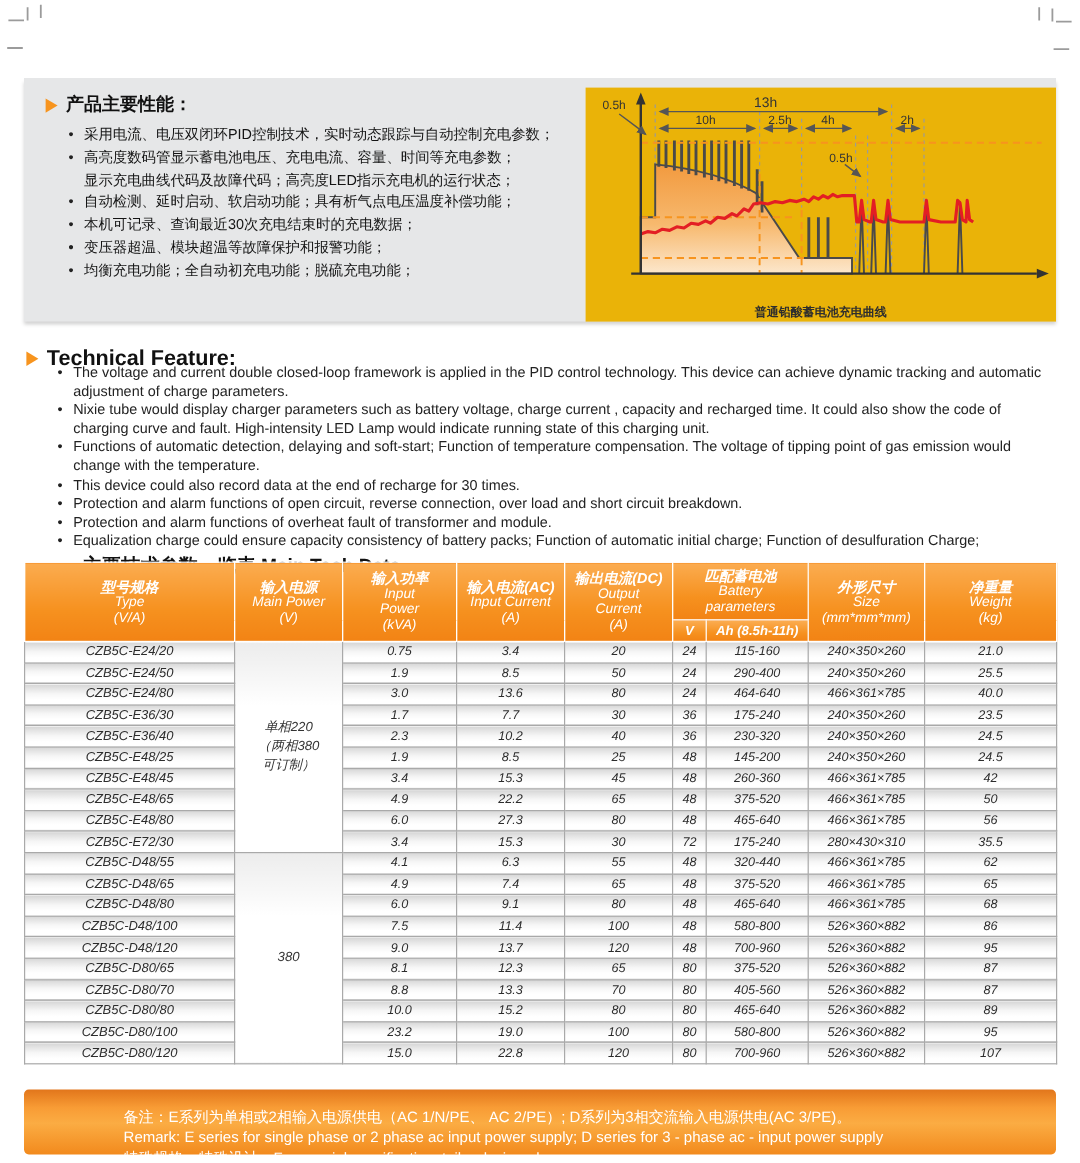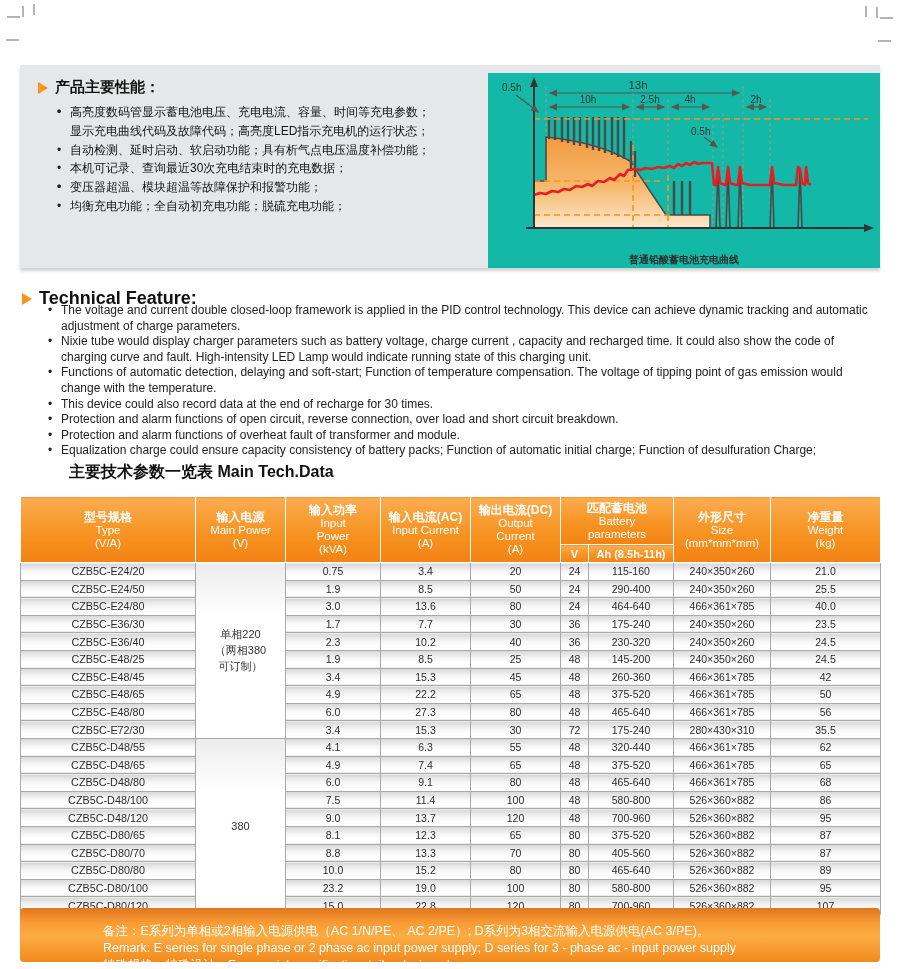--- a/index.html
+++ b/index.html
@@ -16,34 +16,34 @@
   .tri{width:0;height:0;border-left:10px solid #F7941E;border-top:6px solid transparent;border-bottom:6px solid transparent;display:inline-block;}
   .feat-head{left:18px;top:13px;}
   .feat-head h2{margin:0;font-size:15px;font-weight:700;color:#111;}
   ul.blist{list-style:none;margin:0;padding:0;}
   ul.blist li{position:relative;padding-left:13px;}
   ul.blist .blt{position:absolute;left:0;top:0;color:#222;}
   ul.blist .txt{white-space:pre-line;}
   #features-list{position:absolute;left:37px;top:38px;width:482px;font-size:12px;line-height:18.8px;font-weight:500;color:#141414;}
 
   
-  .chart-box{position:absolute;left:468px;top:8px;width:392px;height:195px;background:#14b8a6;}
+  .chart-box{position:absolute;left:468px;top:8px;width:392px;height:195px;background:#eab308;}
   .chart-caption{position:absolute;left:0;bottom:1px;width:100%;text-align:center;font-size:10px;font-weight:700;color:#2e2e2e;}
   .chart-box svg{display:block;}
   .dimlabel{font-size:10px;fill:#333;}
   .dimlabel.big{font-size:11.5px;}
 
   
   .tech-head{left:22px;top:288px;}
   .tech-head h2{margin:0;font-size:18px;font-weight:700;color:#111;}
   #tech-list{position:absolute;left:48px;top:303px;width:832px;font-size:12px;line-height:15.6px;color:#222;}
 
   
   .table-title{position:absolute;left:65px;top:458px;margin:4px;font-size:16px;font-weight:700;color:#111;}
-  table.spec{position:absolute;left:20px;top:496px;width:860px;border-collapse:collapse;table-layout:fixed;}
+  table.spec{position:absolute;left:20px;top:468px;width:860px;border-collapse:collapse;table-layout:fixed;font-style:italic;}
   table.spec th{background:linear-gradient(180deg,#FBAC50 0%,#F6911F 60%,#F28314 100%);color:#fff;border:1px solid #fff;padding:0;vertical-align:middle;}
   table.spec thead tr.hr1 th{height:47px;}
   table.spec thead tr.hr2 th{height:17px;font-size:11px;font-weight:700;}
   .h-zh{font-size:12px;font-weight:700;line-height:14px;}
   .h-en{font-size:11.5px;font-weight:400;line-height:13px;margin:0 auto;}
   .h-en.w52{max-width:52px;} .h-en.w62{max-width:62px;} .h-en.w80{max-width:80px;text-align:center;}
   table.spec td{border:1px solid #a9a9a9;padding:0;height:16.6px;text-align:center;font-size:10.5px;color:#2c2c2c;background:linear-gradient(180deg,#d6d6d6 0%,#f6f6f6 45%,#ffffff 75%);}
   table.spec td.model{font-size:10.8px;}
   table.spec td.power{white-space:pre-line;font-size:11px;line-height:16px;color:#333;background:linear-gradient(180deg,#ececec,#ffffff 30%);}
 
@@ -71,21 +71,21 @@
     <line x1="20" y1="16" x2="33" y2="16"></line>
       <line x1="18" y1="39" x2="31" y2="39"></line>
   </svg>
 
   <section class="panel-gray">
     <div class="sec-head feat-head">
       <span class="tri"></span>
       <h2>产品主要性能：</h2>
     </div>
     <ul class="blist" id="features-list">
-        <li><span class="blt">•</span></li>
+        <li><span class="blt">•</span><span class="txt">采用电流、电压双闭环PID控制技术，实时动态跟踪与自动控制充电参数；</span></li>
         <li><span class="blt">•</span><span class="txt">高亮度数码管显示蓄电池电压、充电电流、容量、时间等充电参数；
 显示充电曲线代码及故障代码；高亮度LED指示充电机的运行状态；</span></li>
         <li><span class="blt">•</span><span class="txt">自动检测、延时启动、软启动功能；具有析气点电压温度补偿功能；</span></li>
         <li><span class="blt">•</span><span class="txt">本机可记录、查询最近30次充电结束时的充电数据；</span></li>
         <li><span class="blt">•</span></li>
         <li><span class="blt">•</span><span class="txt">变压器超温、模块超温等故障保护和报警功能；</span></li>
         <li><span class="blt">•</span><span class="txt">均衡充电功能；全自动初充电功能；脱硫充电功能；</span></li>
       </ul>
 
     <div class="chart-box">

